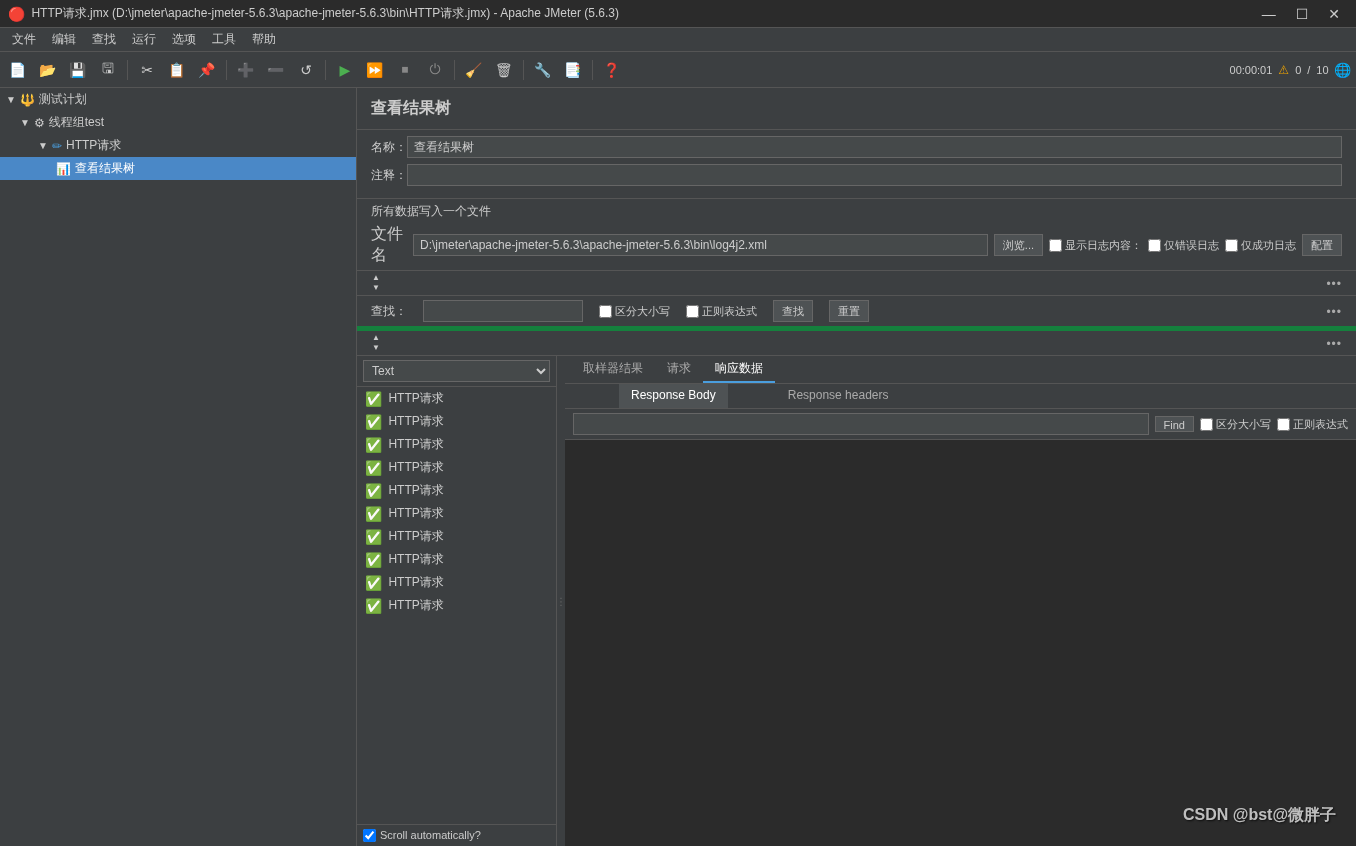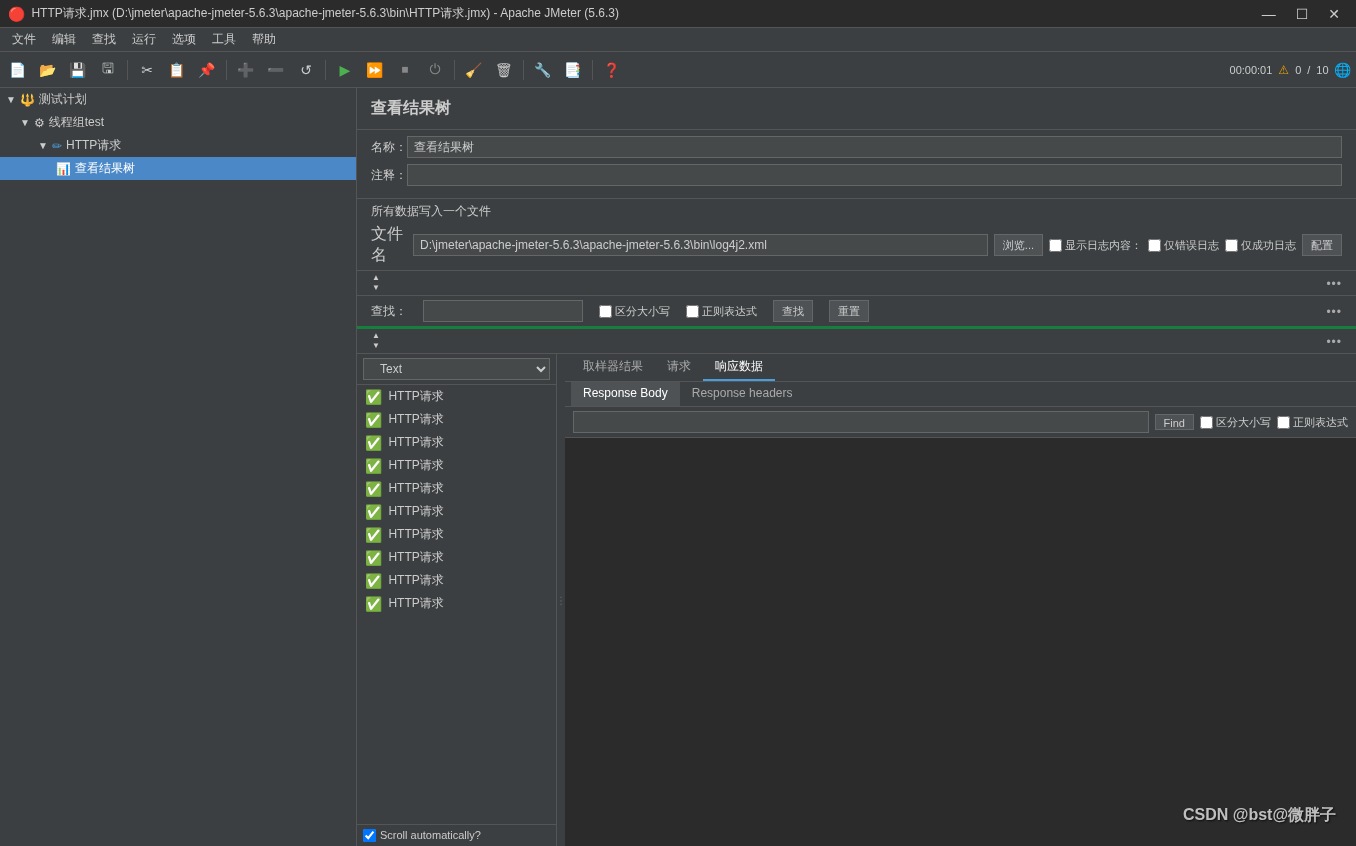--- a/index.html
+++ b/index.html
@@ -188,21 +188,21 @@
       font-size: 11px;
       white-space: nowrap;
     }
 
     
     .search-bar {
       padding: 4px 14px;
       display: flex;
       align-items: center;
       gap: 16px;
-      border-bottom: 3px solid #15803d;
+      border-bottom: 5px solid #15803d;
       position: relative;
     }
     .search-label { color: #ccc; font-size: 12px; }
     .search-input {
       width: 160px;
       background: #45494a;
       border: 1px solid #666;
       color: #ccc;
       padding: 2px 6px;
       font-size: 12px;
@@ -252,21 +252,21 @@
       border-bottom: 1px solid #555;
       gap: 4px;
     }
     .list-dropdown {
       flex: 1;
       background: #45494a;
       border: 1px solid #666;
       color: #ccc;
       font-size: 12px;
       height: 22px;
-      padding: 0 12px;
+      padding: 0 4px;
       outline: none;
     }
     .list-items { overflow-y: auto; flex: 1; }
     .list-item {
       display: flex;
       align-items: center;
       padding: 3px 8px;
       gap: 6px;
       cursor: pointer;
       font-size: 12px;
@@ -327,20 +327,21 @@
       background: #3c3f41;
       border-bottom: 1px solid #555;
       padding: 0 6px;
     }
     .detail-tab {
       padding: 4px 12px;
       font-size: 12px;
       color: #aaa;
       cursor: pointer;
       border-bottom: 2px solid transparent;
+      margin-left: 48px;
     }
     .detail-tab.active { color: #fff; background: #4e5254; }
 
     
     .find-bar {
       display: flex;
       align-items: center;
       gap: 6px;
       padding: 4px 8px;
       border-bottom: 1px solid #555;

